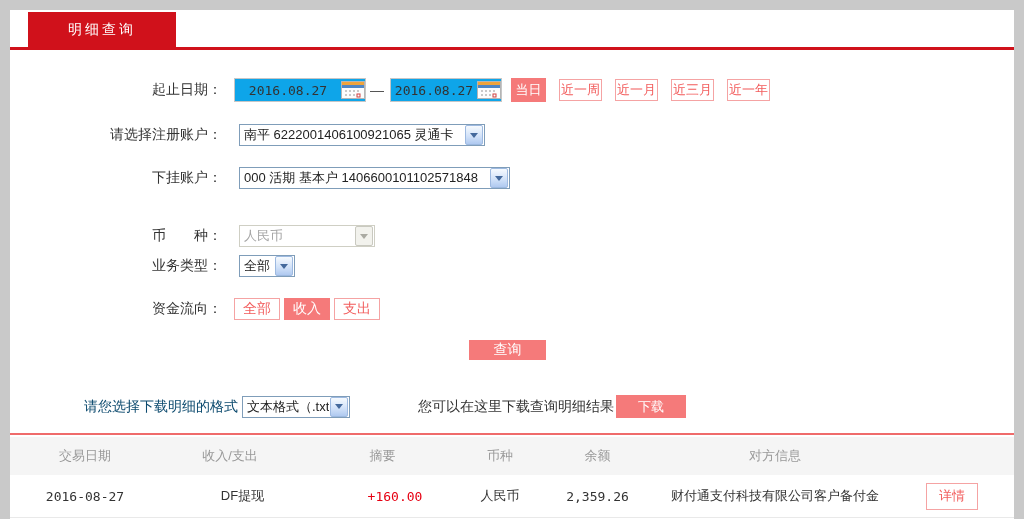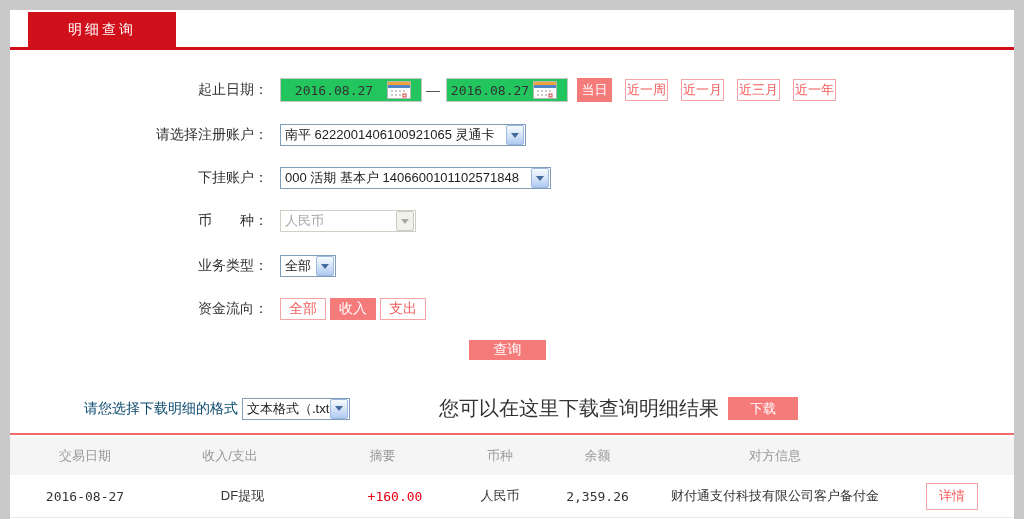--- a/index.html
+++ b/index.html
@@ -16,62 +16,62 @@
   
   .tab {
     position:absolute; left:18px; top:2px; width:148px; height:35px;
     background:#d0111b; color:#fff; font-size:14px; letter-spacing:3px;
     display:flex; align-items:center; justify-content:center; cursor:pointer;
   }
   .tab-line { position:absolute; left:0; top:37px; width:1004px; height:3px; background:#d0111b; }
 
   
   .row { position:absolute; left:0; display:flex; align-items:center; }
-  .flabel { width:212px; text-align:right; font-size:14px; color:#333; white-space:pre;padding-left:46px; }
+  .flabel { width:212px; text-align:right; font-size:14px; color:#333; white-space:pre; }
 
   .date-input {
-    margin-left:12px; width:130px; height:22px; border:1px solid #c6c6c6; background:#22c55e;
-    display:flex; align-items:center; justify-content:space-between; padding-right:10px;
+    margin-left:12px; width:130px; height:22px; border:1px solid #c6c6c6; background:#0ea5e9;
+    display:flex; align-items:center; justify-content:space-between; padding-right:0;
   }
   .date-input.second { width:110px; }
   .date-txt { flex:1; text-align:center; font-family:"DejaVu Sans Mono",monospace; font-size:13px; color:#333; }
   .cal { width:24px; height:18px; display:flex; }
   .dash { margin:0 4px; color:#555; font-size:14px; }
 
   .btn { display:flex; align-items:center; justify-content:center; font-size:13px; cursor:pointer; box-sizing:border-box; }
   .btn-fill { background:#f57a7a; color:#fff; }
   .btn-outline { background:#fff; border:1px solid #f5a3a3; color:#f25c5c; }
   .btn-today { margin-left:9px; width:35px; height:24px; }
   .btn-quick { margin-left:13px; width:43px; height:22px; }
 
   .xp-select {
-    margin-left:12px; height:22px; border:1px solid #7f9db9; background:#fff;
+    margin-left:17px; height:22px; border:1px solid #7f9db9; background:#fff;
     display:flex; align-items:center; justify-content:space-between;
     font-size:13px; color:#222; box-sizing:border-box; cursor:pointer;
   }
   .xp-select .val { padding-left:4px; white-space:nowrap; overflow:hidden; }
   .xp-arrow {
     width:16px; height:18px; margin:1px; flex:none; border:1px solid #9db9e0; border-radius:2px;
     background:linear-gradient(180deg,#f6fafe 0%,#cfe0f8 60%,#afc9f0 100%);
     display:flex; align-items:center; justify-content:center;
   }
   .chev { width:0; height:0; border-left:4px solid transparent; border-right:4px solid transparent; border-top:5px solid #44699c; }
   .xp-select.disabled { border-color:#cfcfc4; color:#a5a5a5; cursor:default; }
   .xp-select.disabled .xp-arrow { border-color:#c9c9c0; background:#f2f2ed; }
   .xp-select.disabled .chev { border-top-color:#aaaaa2; }
 
   .fund-btn { width:46px; height:22px; margin-left:4px; font-size:14px; }
   .fund-btn.first { margin-left:12px; }
 
   .btn-query { position:absolute; left:459px; top:330px; width:77px; height:20px; font-size:14px; }
 
   .dl-label { margin-left:74px; font-size:14px; color:#0c4a6e; }
-  .dl-hint  { margin-left:89px;  font-size:20px; color:#333; }
+  .dl-hint  { margin-left:68px;  font-size:14px; color:#333; }
   .dl-select { margin-left:4px; width:108px; }
-  .btn-download { margin-left:9px; width:70px; height:23px; }
+  .btn-download { margin-left:2px; width:70px; height:23px; }
 
   
   .table-divider { position:absolute; left:0; top:423px; width:1004px; height:2px; background:#ef6b6b; }
   .thead {
     position:absolute; left:0; top:427px; width:1004px; height:38px;
     background:#f5f5f5; display:flex; align-items:center; color:#999; font-size:13px;
   }
   .trow {
     position:absolute; left:0; top:465px; width:1004px; height:42px;
     display:flex; align-items:center; font-size:13px; color:#333;
@@ -158,21 +158,21 @@
   <div class="row" style="top:157px">
     <div class="flabel">下挂账户：</div>
     <div class="xp-select" style="width:271px">
       <span class="val">000 活期 基本户 1406600101102571848</span>
       <span class="xp-arrow">
           <span class="chev"></span>
         </span>
     </div>
   </div>
 
-  <div class="row" style="top:200px">
+  <div class="row" style="top:215px">
     <div class="flabel">币　　种：</div>
     <div class="xp-select disabled" style="width:136px">
       <span class="val">人民币</span>
       <span class="xp-arrow">
           <span class="chev"></span>
         </span>
     </div>
   </div>
 
   <div class="row" style="top:245px">

